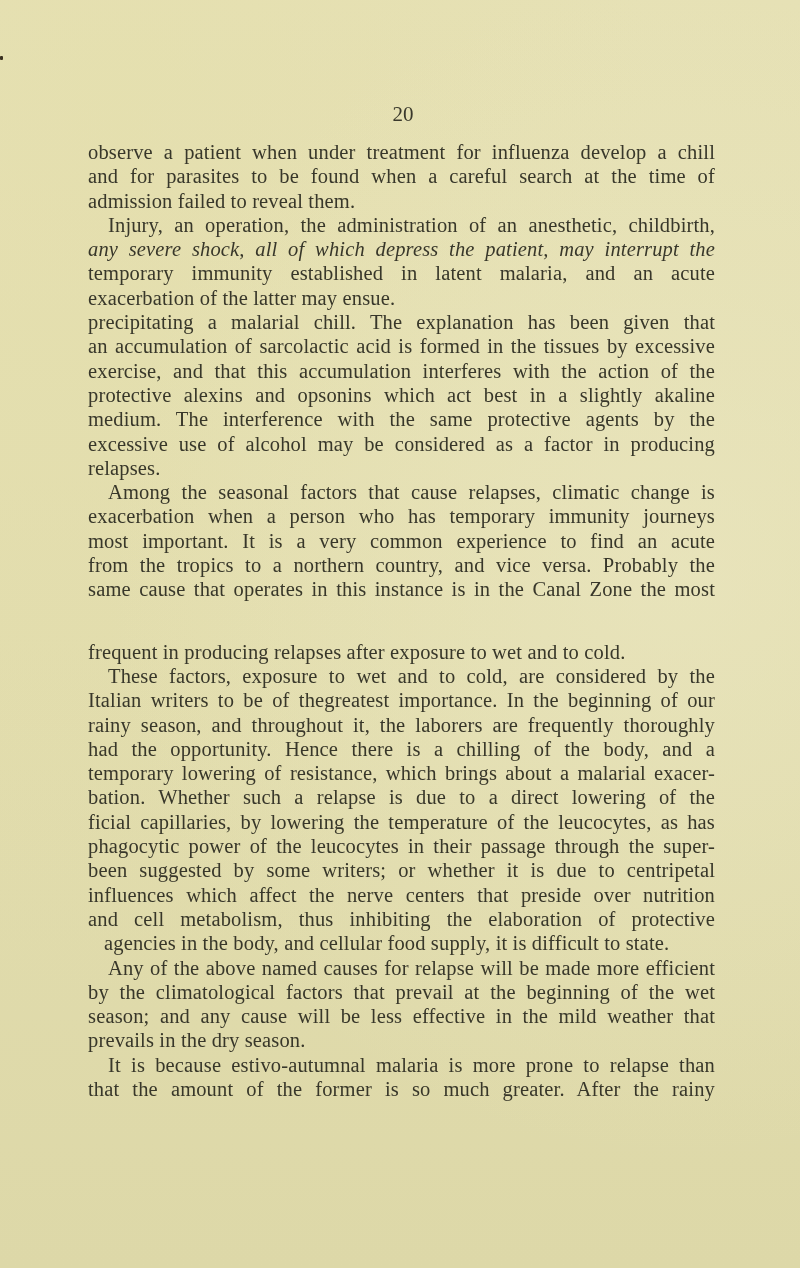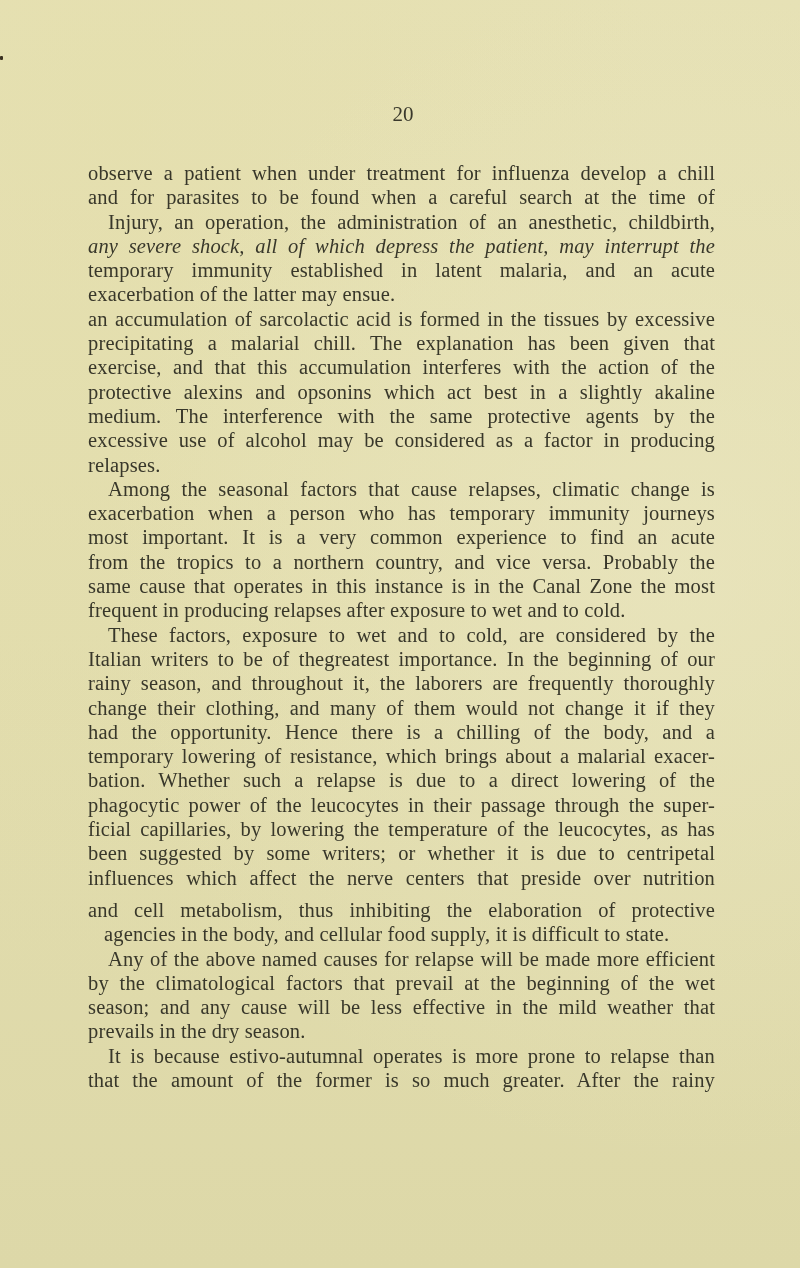--- a/index.html
+++ b/index.html
@@ -41,21 +41,21 @@
       top: 102px;
       text-align: center;
       font-family: "Liberation Serif", "DejaVu Serif", serif;
       font-size: 21px;
       line-height: 24px;
       color: #3a392c;
     }
     .body-text {
       position: absolute;
       left: 88px;
-      top: 161px;
+      top: 140px;
       width: 627px;
     }
     .line {
       display: block;
       height: 24.3px;
       line-height: 24.3px;
       font-family: "Liberation Serif", "DejaVu Serif", serif;
       font-size: 20.5px;
       text-align: justify;
       text-align-last: justify;
@@ -74,63 +74,63 @@
 </head>
 <body>
 
 <div class="page">
   <div class="speck"></div>
   <div class="page-number">20</div>
   <div class="body-text" id="body-text">
       <div class="paragraph">
         <div class="line" style="white-space: normal;">observe a patient when under treatment for influenza develop a chill</div>
         <div class="line" style="white-space: normal;">and for parasites to be found when a careful search at the time of</div>
+        <div class="line last" style="white-space: normal;">admission failed to reveal them.</div>
       </div>
       <div class="paragraph">
         <div class="line indent" style="white-space: normal;">Injury, an operation, the administration of an anesthetic, childbirth,</div>
         <div class="line" style="white-space: normal; font-style: italic;">any severe shock, all of which depress the patient, may interrupt the</div>
         <div class="line" style="white-space: normal;">temporary immunity established in latent malaria, and an acute</div>
         <div class="line last" style="white-space: normal;">exacerbation of the latter may ensue.</div>
       </div>
       <div class="paragraph">
+        <div class="line" style="white-space: normal;">precipitating a malarial chill. The explanation has been given that</div>
         <div class="line" style="white-space: normal;">an accumulation of sarcolactic acid is formed in the tissues by excessive</div>
-        <div class="line" style="white-space: normal;">precipitating a malarial chill. The explanation has been given that</div>
         <div class="line" style="white-space: normal;">exercise, and that this accumulation interferes with the action of the</div>
         <div class="line" style="white-space: normal;">protective alexins and opsonins which act best in a slightly akaline</div>
         <div class="line" style="white-space: normal;">medium. The interference with the same protective agents by the</div>
         <div class="line" style="white-space: normal;">excessive use of alcohol may be considered as a factor in producing</div>
         <div class="line last" style="white-space: normal;">relapses.</div>
       </div>
       <div class="paragraph">
         <div class="line indent" style="white-space: normal;">Among the seasonal factors that cause relapses, climatic change is</div>
         <div class="line" style="white-space: normal;">exacerbation when a person who has temporary immunity journeys</div>
         <div class="line" style="white-space: normal;">most important. It is a very common experience to find an acute</div>
         <div class="line" style="white-space: normal;">from the tropics to a northern country, and vice versa. Probably the</div>
         <div class="line" style="white-space: normal;">same cause that operates in this instance is in the Canal Zone the most</div>
-        <div class="line last" style="white-space: normal;">frequent in producing relapses after exposure to wet and to cold.</div>
+        <div class="line last" style="white-space: normal; margin-top: 38px;">frequent in producing relapses after exposure to wet and to cold.</div>
       </div>
       <div class="paragraph">
         <div class="line indent" style="white-space: normal;">These factors, exposure to wet and to cold, are considered by the</div>
         <div class="line" style="white-space: normal;">Italian writers to be of thegreatest importance. In the beginning of our</div>
         <div class="line" style="white-space: normal;">rainy season, and throughout it, the laborers are frequently thoroughly</div>
-        <div class="line" style="white-space: normal;">change their clothing, and many of them would not change it if they</div>
         <div class="line" style="white-space: normal;">had the opportunity. Hence there is a chilling of the body, and a</div>
         <div class="line" style="white-space: normal;">temporary lowering of resistance, which brings about a malarial exacer-</div>
         <div class="line" style="white-space: normal;">bation. Whether such a relapse is due to a direct lowering of the</div>
+        <div class="line" style="white-space: normal;">ficial capillaries, by lowering the temperature of the leucocytes, as has</div>
         <div class="line" style="white-space: normal;">phagocytic power of the leucocytes in their passage through the super-</div>
-        <div class="line" style="white-space: normal;">ficial capillaries, by lowering the temperature of the leucocytes, as has</div>
         <div class="line" style="white-space: normal;">been suggested by some writers; or whether it is due to centripetal</div>
         <div class="line" style="white-space: normal;">influences which affect the nerve centers that preside over nutrition</div>
-        <div class="line" style="white-space: normal; margin-top: 8px;">and cell metabolism, thus inhibiting the elaboration of protective</div>
+        <div class="line" style="white-space: normal;">and cell metabolism, thus inhibiting the elaboration of protective</div>
         <div class="line last" style="white-space: normal; margin-left: 16px;">agencies in the body, and cellular food supply, it is difficult to state.</div>
       </div>
       <div class="paragraph">
         <div class="line indent" style="white-space: normal;">Any of the above named causes for relapse will be made more efficient</div>
         <div class="line" style="white-space: normal;">by the climatological factors that prevail at the beginning of the wet</div>
         <div class="line" style="white-space: normal;">season; and any cause will be less effective in the mild weather that</div>
         <div class="line last" style="white-space: normal;">prevails in the dry season.</div>
       </div>
       <div class="paragraph">
-        <div class="line indent" style="white-space: normal;">It is because estivo-autumnal operates is more prone to relapse than</div>
+        <div class="line indent" style="white-space: normal;">It is because estivo-autumnal malaria is more prone to relapse than</div>
         <div class="line" style="white-space: normal;">that the amount of the former is so much greater. After the rainy</div>
       </div>
     </div>
 </div>
 
 </body></html>

